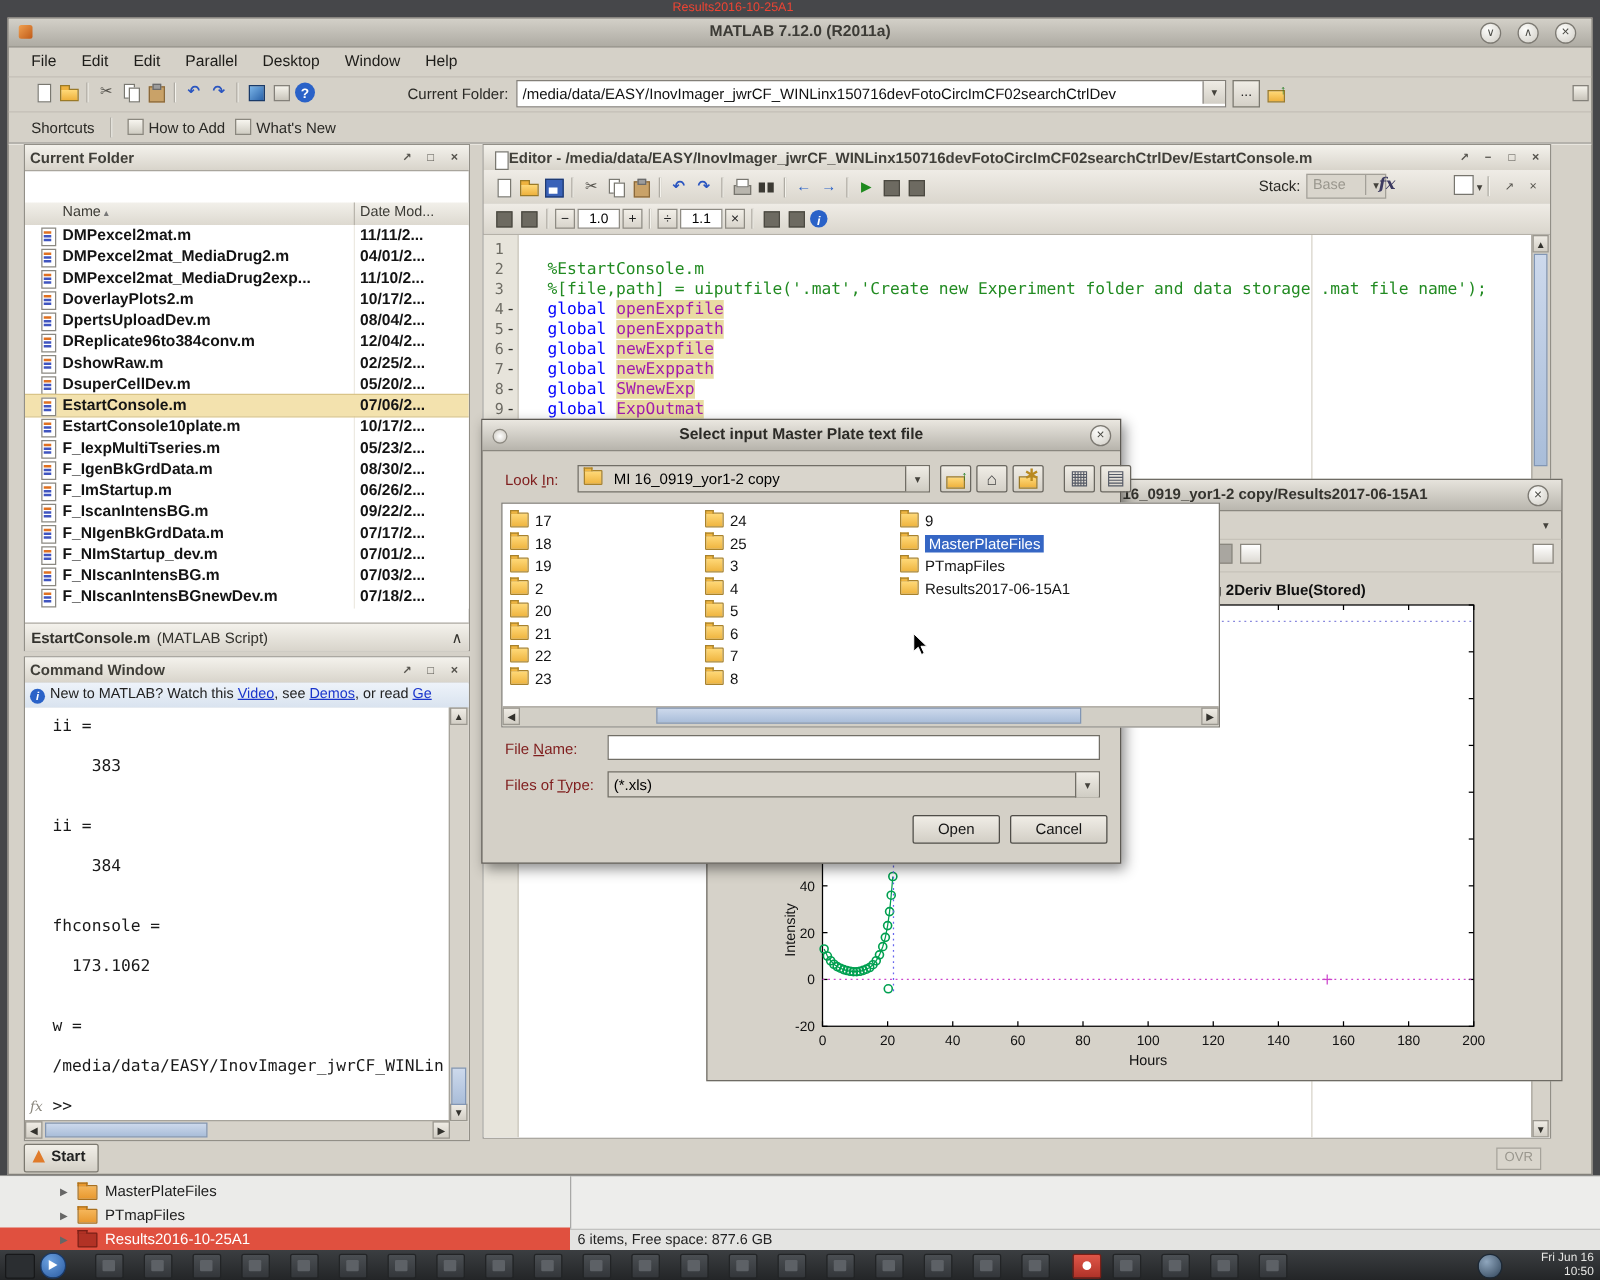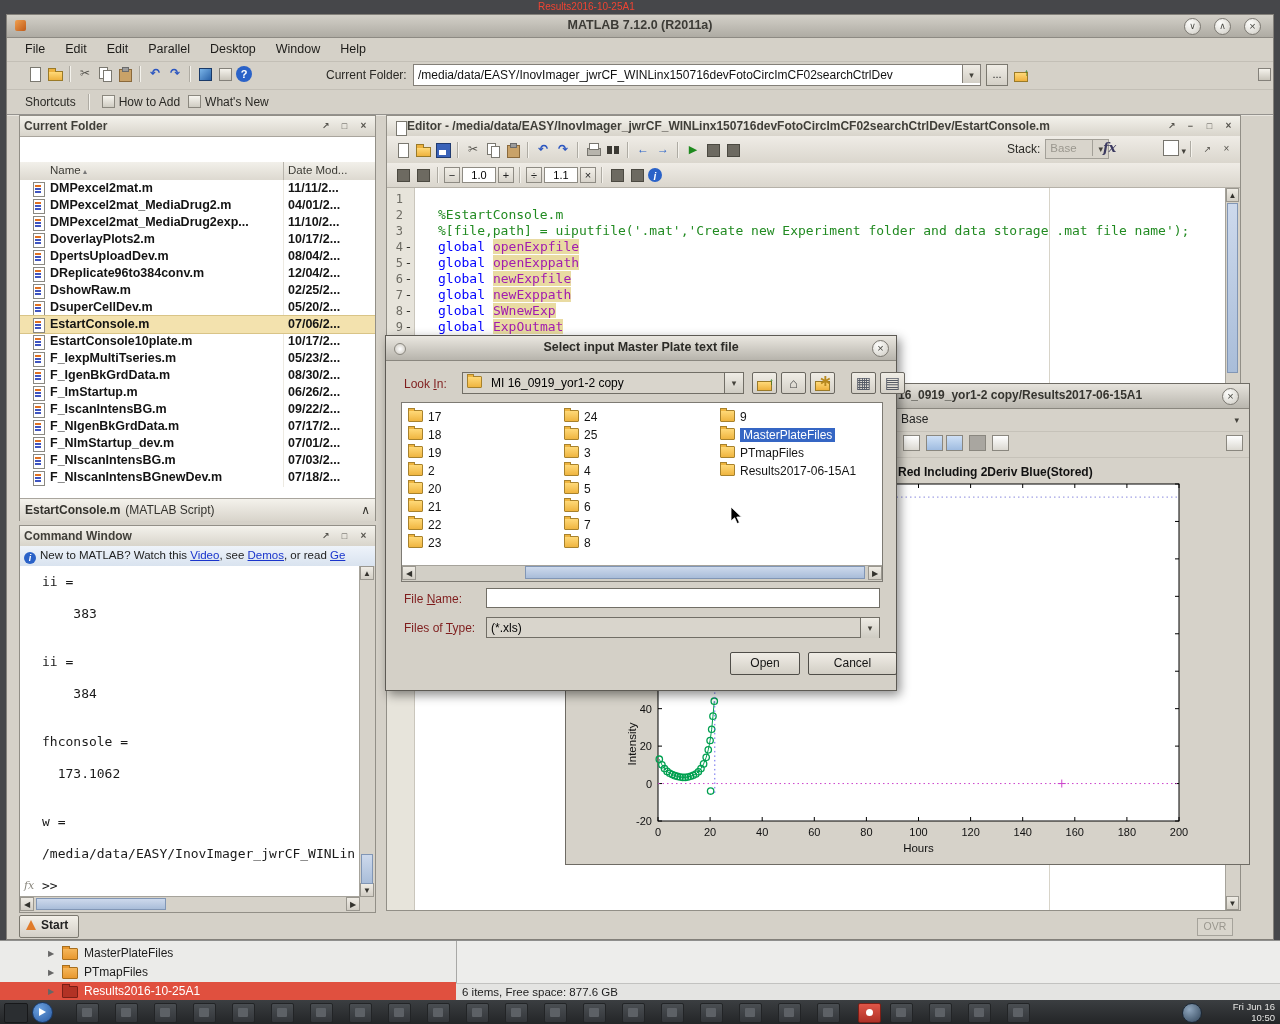--- a/index.html
+++ b/index.html
@@ -167,21 +167,21 @@
   .dcombo .ctext{margin-left:4px;}
   .dcombo .arrbtn{position:absolute;right:0;top:0;width:18px;height:20px;background:linear-gradient(#efece5,#cfccc3);border-left:1px solid #716e66;text-align:center;line-height:18px;}
   .dtools{position:absolute;left:366px;top:36px;display:flex;gap:4px;}
   .dbtn{width:25px;height:22px;background:linear-gradient(#f0ede6,#d4d0c7);border:1px solid #6a6760;border-radius:2px;position:relative;box-sizing:border-box;text-align:center;line-height:20px;}
   .fsh::before{content:"";position:absolute;left:4px;top:8px;width:13px;height:8px;background:linear-gradient(#ffd978,#eeb23e);border:1px solid #9a7a28;}
   .d-up::after{content:"↑";position:absolute;right:2px;top:-1px;font-size:10px;color:#1a7a1a;font-weight:bold;}
   .d-home::after{content:"⌂";font-size:14px;color:#444;}
   .d-new::after{content:"∗";position:absolute;right:2px;top:-2px;color:#b8891f;font-weight:bold;}
   .d-grid1::after{content:"▦";color:#555a66;} .d-grid2::after{content:"▤";color:#555a66;}
   .dgap{width:8px;}
-  .dlist{position:absolute;left:15px;top:66px;width:482px;height:180px;background:#fff;border:1px solid #7d7a73;box-sizing:border-box;}
+  .dlist{position:absolute;left:15px;top:66px;width:575px;height:180px;background:#fff;border:1px solid #7d7a73;box-sizing:border-box;}
   .dcol{position:absolute;top:5px;width:152px;}
   .ditem{height:18px;line-height:18px;font-size:12px;color:#141414;white-space:nowrap;}
   .ditem .sel-label{background:#3566c4;color:#fff;padding:0 3px;}
   .dhsb{position:absolute;left:0;right:0;bottom:0;height:15px;background:#d2cfc6;border-top:1px solid #a6a39b;}
   .dinput{position:absolute;left:100px;top:252px;width:394px;height:20px;background:#fff;border:1px solid #716e66;box-sizing:border-box;font-size:12px;padding:0 3px;font-family:"Liberation Sans","DejaVu Sans",sans-serif;}
   .jbtn{position:absolute;top:316px;height:23px;background:linear-gradient(#f0ede6,#d2cec5);border:1px solid #4f4d48;border-radius:2px;font-size:12px;color:#141414;text-align:center;line-height:21px;box-sizing:border-box;}
   
   .cursor{position:absolute;left:730px;top:506px;z-index:60;}
   
   .fm-strip{left:0;top:940px;width:1280px;height:60px;background:#ededeb;border-top:1px solid #8f8f8d;z-index:10;}
@@ -628,21 +628,21 @@
       </div>
     </div>
     <div class="dlabel-row" style="left:18px;top:256px;"><span>File </span><span class="mn">N</span><span>ame:</span></div>
     <input class="dinput" value="" style="">
     <div class="dlabel-row" style="left:18px;top:285px;"><span>Files of </span><span class="mn">T</span><span>ype:</span></div>
     <div class="dcombo" style="left:100px;top:281px;width:394px;height:21px;">
       <span class="ctext">(*.xls)</span>
       <span class="arrbtn arr"></span>
     </div>
     <div class="jbtn" style="left:344px;width:70px;">Open</div>
-    <div class="jbtn" style="left:422px;width:89px;">Cancel</div>
+    <div class="jbtn" style="left:422px;width:78px;">Cancel</div>
   </div>
 
   <svg class="cursor" width="14" height="20">
     <path d="M1,1 L1,15 L4.6,11.8 L7.2,17.6 L9.4,16.6 L6.8,11 L11.4,11 Z" fill="#000" stroke="#fff" stroke-width="0.8"></path>
   </svg>
 
   <div class="fm-strip abs">
     <div class="fm-left">
       <div class="fm-row" style="margin-top:3px;"><span class="fexp"></span><span class="fm-fold"></span><span>MasterPlateFiles</span></div>
       <div class="fm-row"><span class="fexp"></span><span class="fm-fold"></span><span>PTmapFiles</span></div>

